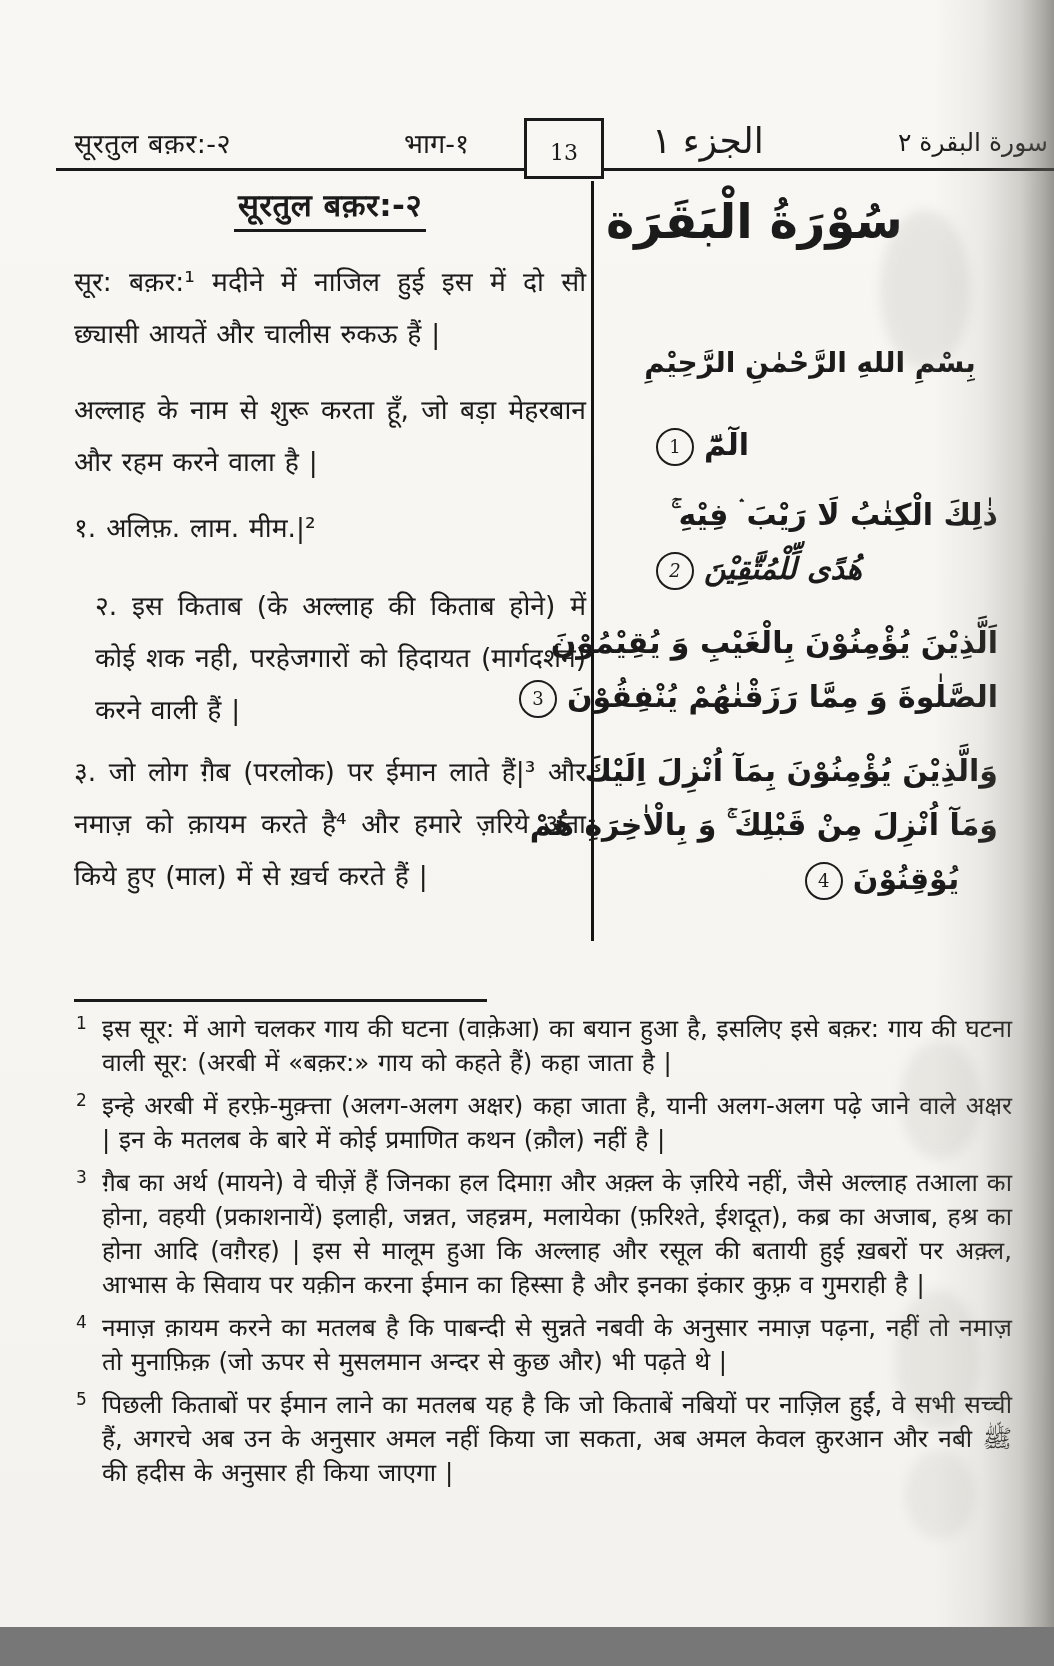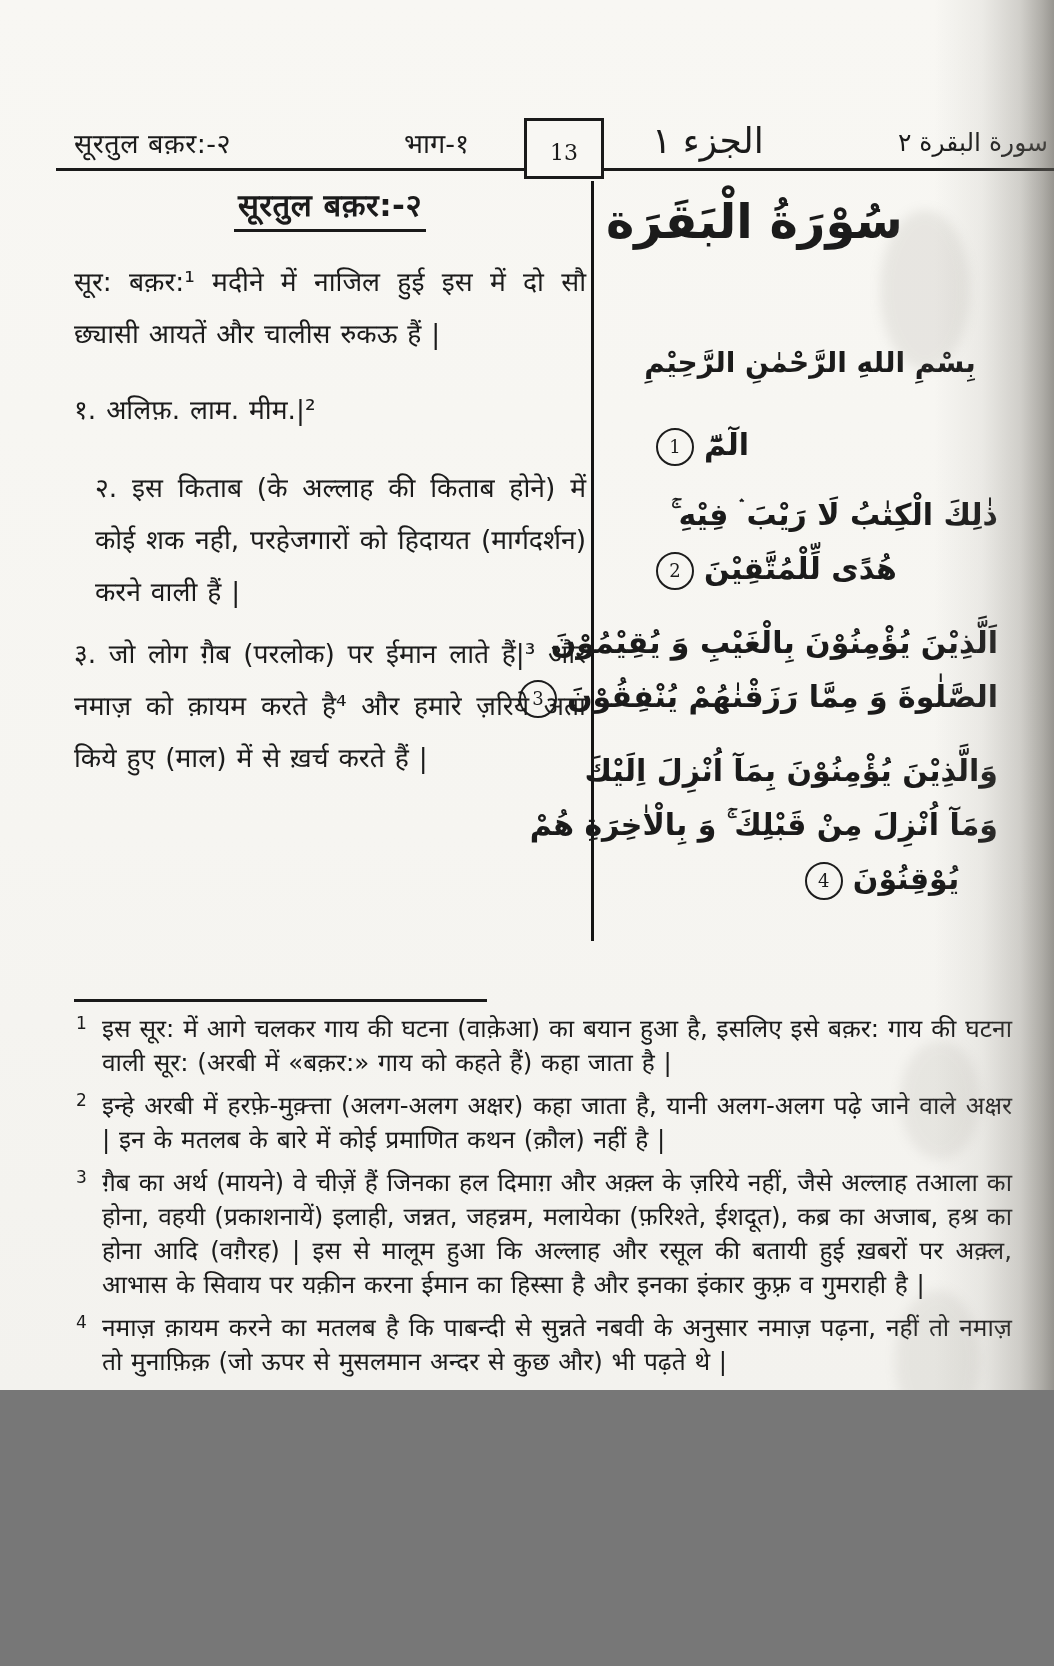--- a/index.html
+++ b/index.html
@@ -1,18 +1,18 @@
 <!DOCTYPE html>
 <html><head>
 <meta charset="utf-8">
 <style>
   html,body{margin:0;padding:0;background:#777;}
   .page{
     position:relative;
-    width:1054px;height:1390px;
+    width:1054px;height:1627px;
     margin:0 auto;
     background:linear-gradient(180deg,#f8f7f3 0%,#f6f5f1 60%,#f3f2ee 100%);
     color:#1b1b1b;
     font-family:"DejaVu Sans",sans-serif;
     overflow:hidden;
   }
   
   .edge-shade{
     position:absolute;right:0;top:0;width:120px;height:100%;
     background:linear-gradient(to right,
@@ -57,21 +57,21 @@
   .hp.one-line{text-align:left;margin-bottom:26px;}
   .hp.v2{margin-bottom:10px;margin-left:21px;}
   .hp.v3{margin-bottom:12px;}
 
   .a-title{font-size:48px;font-weight:bold;text-align:left;margin:2px 10px 0 0;line-height:66px;font-family:"DejaVu Sans",sans-serif;}
   .bismillah{font-size:28px;font-weight:bold;text-align:center;margin-top:88px;line-height:42px;padding-left:16px;}
   .aline{font-size:30px;font-weight:bold;line-height:54px;white-space:nowrap;}
   .aline.v1{margin-top:34px;padding-left:40px;text-align:left;}
   .aline.first{margin-top:16px;}
   .aline.gap{margin-top:20px;}
-  .aline.indent-sm{padding-left:40px;text-align:left;}
+  .aline.indent-sm{padding-left:40px;text-align:left;font-style:italic;}
   .aline.indent-lg{padding-left:150px;text-align:center;}
   .ayah-num{
     display:inline-flex;align-items:center;justify-content:center;
     direction:ltr;width:34px;height:34px;border:2px solid #1c1c1c;border-radius:50%;
     font-size:18px;font-weight:normal;font-family:"DejaVu Serif",serif;
     margin:0 10px;vertical-align:middle;background:transparent;
   }
 
   
   .fn-rule{position:absolute;left:74px;top:999px;width:413px;height:3px;background:#1a1a1a;}
@@ -97,20 +97,21 @@
   </div>
   <div class="h-juz" lang="ar" dir="rtl">الجزء ١</div>
   <div class="h-right" lang="ar" dir="rtl">سورة البقرة ٢</div>
   <div class="header-rule"></div>
 
   <section class="hindi-col" lang="hi">
     <div class="h-title">
       <span>सूरतुल बक़र:-२</span>
     </div>
     <p class="hp after-title">सूर: बक़र:¹ मदीने में नाजिल हुई इस में दो सौ छ्यासी आयतें और चालीस रुकऊ हैं |</p>
+    <p class="hp">अल्लाह के नाम से  शुरू करता हूँ, जो बड़ा मेहरबान और रहम करने वाला है |</p>
     <p class="hp one-line">१. अलिफ़. लाम. मीम.|²</p>
     <p class="hp v2">२. इस किताब (के अल्लाह की किताब होने) में कोई शक नही, परहेजगारों को हिदायत (मार्गदर्शन) करने वाली हैं |</p>
     <p class="hp v3">३. जो  लोग ग़ैब (परलोक) पर ईमान लाते हैं|³ और नमाज़ को क़ायम करते है⁴ और हमारे ज़रिये अता किये हुए (माल) में से ख़र्च करते हैं |</p>
   </section>
 
   <div class="col-divider"></div>
 
   <section class="arabic-col" lang="ar" dir="rtl">
     <div class="a-title">سُوْرَةُ الْبَقَرَة</div>
     <div class="bismillah">بِسْمِ اللهِ الرَّحْمٰنِ الرَّحِيْمِ</div>

